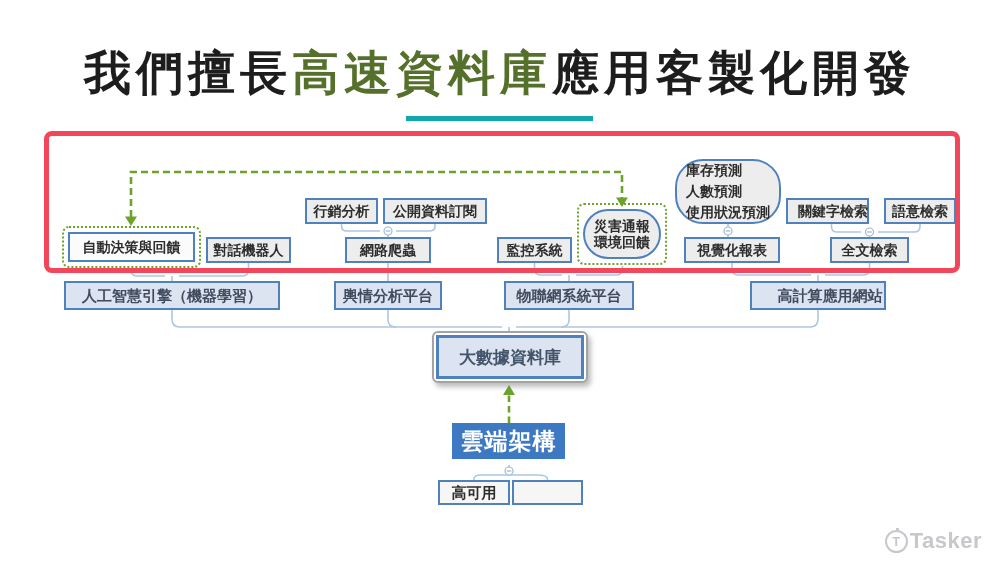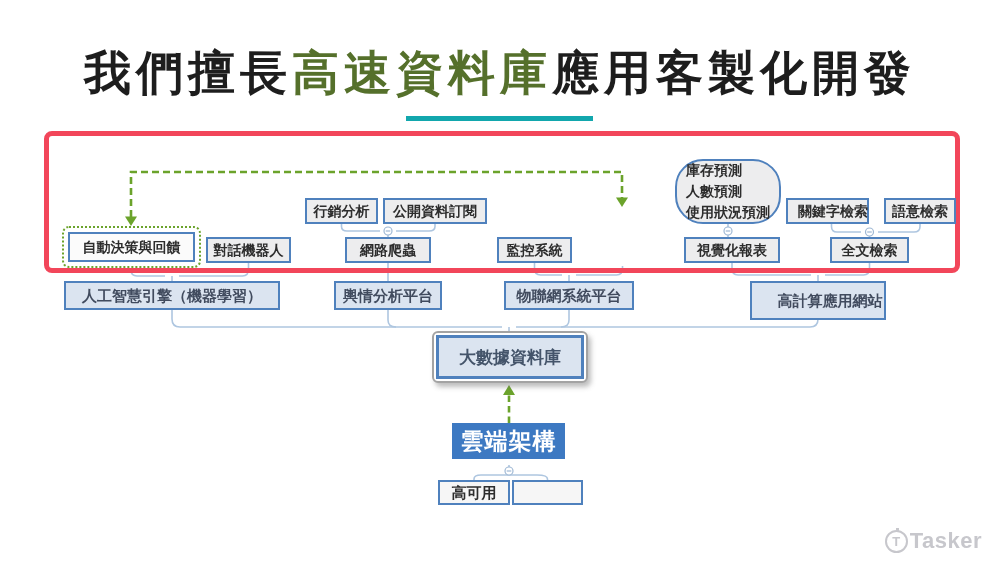--- a/index.html
+++ b/index.html
@@ -75,21 +75,21 @@
   #n-disaster-wrap{left:577px;top:203px;width:90px;height:62px;}
   #n-forecast{left:675px;top:159px;width:106px;height:65px;
               align-items:flex-start;justify-content:center;padding-left:9px;line-height:1.5;}
   #n-keyword{left:786px;top:198px;width:83px;height:26px;padding-left:11px;}
   #n-semantic{left:884px;top:198px;width:72px;height:26px;}
   #n-visual{left:684px;top:237px;width:96px;height:26px;}
   #n-fulltext{left:830px;top:237px;width:79px;height:26px;}
   #n-ai{left:64px;top:281px;width:216px;height:29px;font-size:15px;}
   #n-opinion{left:334px;top:281px;width:108px;height:29px;font-size:15px;}
   #n-iot{left:504px;top:281px;width:130px;height:29px;font-size:15px;}
-  #n-hpc{left:750px;top:281px;width:136px;height:39px;font-size:15px;padding-left:24px;}
+  #n-hpc{left:750px;top:281px;width:136px;height:29px;font-size:15px;padding-left:24px;}
   #n-ha{left:438px;top:480px;width:72px;height:25px;font-size:15px;background:#f6f6f6;}
   #n-scal{left:512px;top:480px;width:71px;height:25px;font-size:15px;background:#f6f6f6;}
 </style>
 </head>
 <body>
 
 <div id="stage">
 
   <h1 id="title"><span>我們擅長</span><span class="hl">高速資料庫</span><span>應用客製化開發</span></h1>
   <div id="underline"></div>
@@ -155,20 +155,26 @@
   <div id="redframe"></div>
 
   <div class="dotted" id="n-auto-wrap">
     <div class="node fill-white">自動決策與回饋</div>
   </div>
   <div class="node" id="n-chatbot">對話機器人</div>
   <div class="node" id="n-marketing">行銷分析</div>
   <div class="node" id="n-opendata">公開資料訂閱</div>
   <div class="node" id="n-crawler">網路爬蟲</div>
   <div class="node" id="n-monitor">監控系統</div>
+  <div class="dotted" id="n-disaster-wrap">
+    <div class="node col">
+      <span>災害通報</span>
+      <span>環境回饋</span>
+    </div>
+  </div>
   <div class="node col" id="n-forecast">
     <span>庫存預測</span>
     <span>人數預測</span>
     <span>使用狀況預測</span>
   </div>
   <div class="node" id="n-keyword">關鍵字檢索</div>
   <div class="node" id="n-semantic">語意檢索</div>
   <div class="node" id="n-visual">視覺化報表</div>
   <div class="node" id="n-fulltext">全文檢索</div>
 

